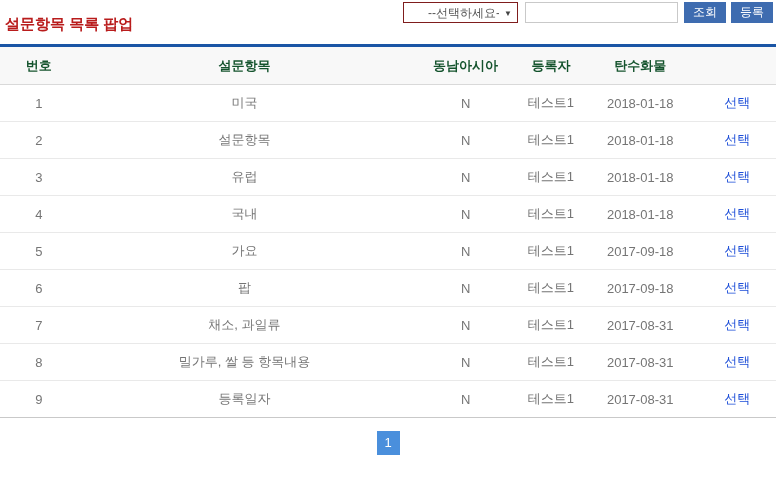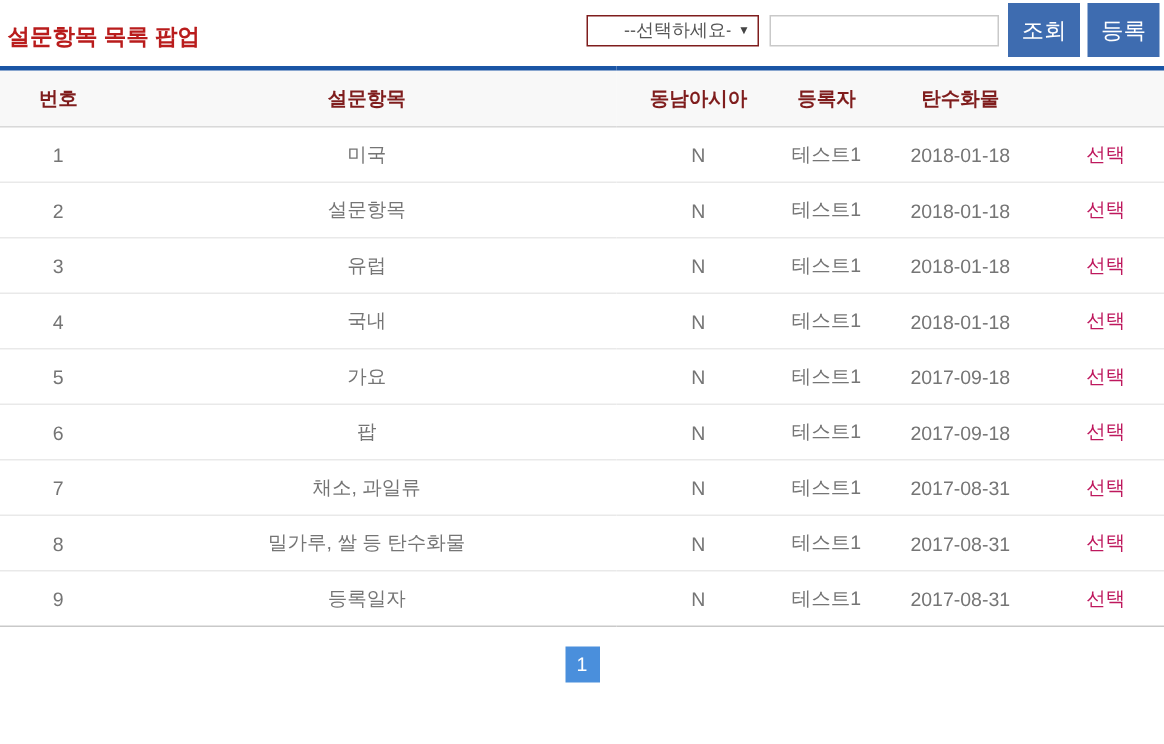--- a/index.html
+++ b/index.html
@@ -58,59 +58,59 @@
     height: 21px;
     box-sizing: border-box;
     border: 1px solid #c9c9c9;
     margin-right: 6px;
     padding: 0 5px;
     font-family: inherit;
     font-size: 12px;
     color: #555555;
   }
   .btn {
-    height: 36px;
+    height: 21px;
     background: #3e6cb0;
     color: #ffffff;
     border: 0;
     font-family: inherit;
-    font-size: 15px;
+    font-size: 12px;
     line-height: 21px;
     padding: 0 9px;
     cursor: pointer;
   }
   .btn + .btn { margin-left: 5px; }
 
   
   table.list {
     width: 100%;
     border-collapse: collapse;
     border-top: 3px solid #1a55a5;
   }
   table.list thead th {
     background: #f8f8f8;
     height: 37px;
     font-size: 13px;
     font-weight: bold;
-    color: #7f1d1d;
+    color: #14532d;
     text-align: center;
     border-bottom: 1px solid #d9d9d9;
     padding: 0;
   }
   table.list tbody td {
     height: 36px;
     text-align: center;
     font-size: 13px;
     color: #757575;
     border-bottom: 1px solid #e9e9e9;
     padding: 0;
   }
   table.list tbody tr:last-child td { border-bottom: 1px solid #c9c9c9; }
   .select-link {
-    color: #be185d;
+    color: #1d4ed8;
     text-decoration: none;
     cursor: pointer;
   }
 
   
   .paging { text-align: center; margin-top: 13px; }
   .page-btn {
     display: inline-block;
     width: 23px;
     height: 24px;
@@ -212,21 +212,21 @@
       <tr>
         <td>7</td>
         <td>채소, 과일류</td>
         <td>N</td>
         <td>테스트1</td>
         <td>2017-08-31</td>
         <td><a class="select-link">선택</a></td>
       </tr>
       <tr>
         <td>8</td>
-        <td>밀가루, 쌀 등 탄수화물</td>
+        <td>밀가루, 쌀 등 항목내용</td>
         <td>N</td>
         <td>테스트1</td>
         <td>2017-08-31</td>
         <td><a class="select-link">선택</a></td>
       </tr>
       <tr>
         <td>9</td>
         <td>등록일자</td>
         <td>N</td>
         <td>테스트1</td>

